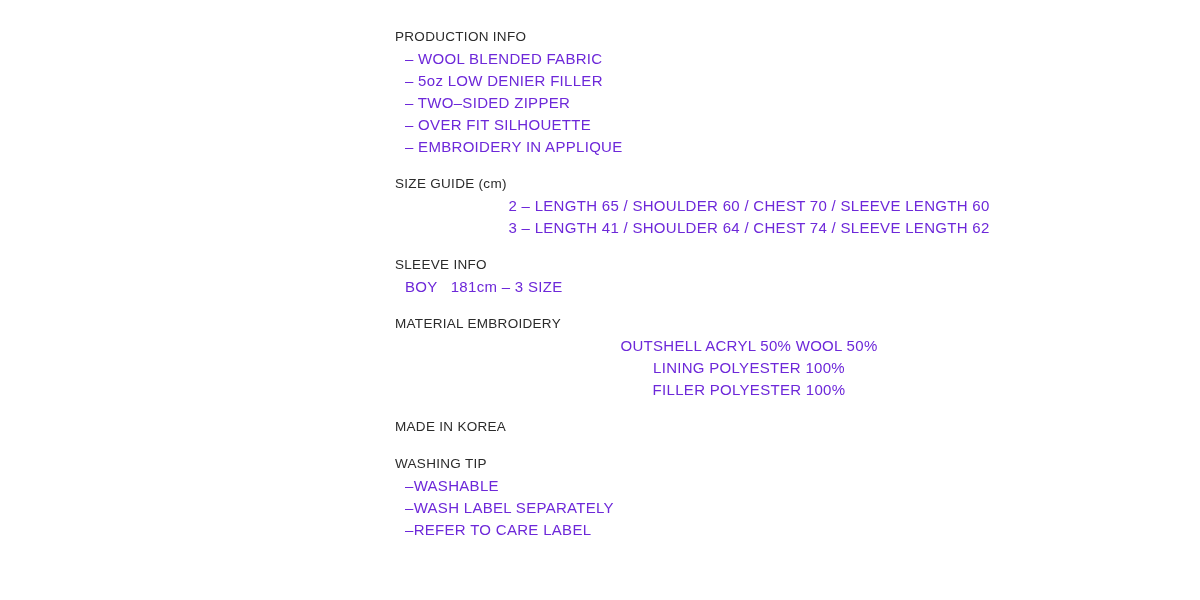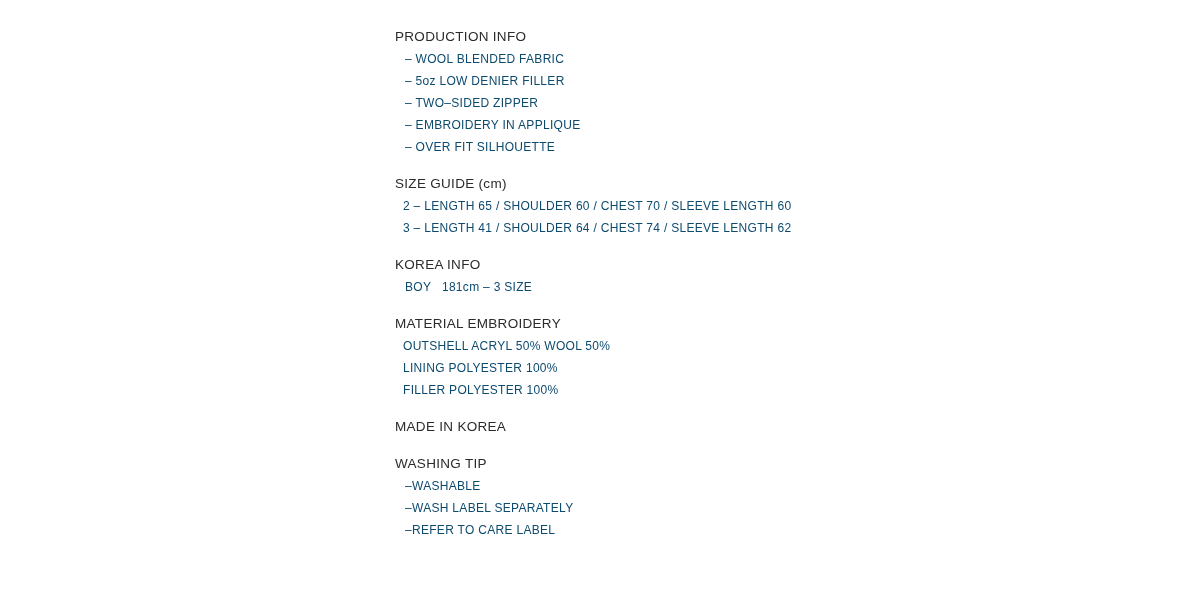--- a/index.html
+++ b/index.html
@@ -33,49 +33,49 @@
     margin-top: 15px;
   }
   .heading {
     font-size: 13.5px;
     line-height: 22px;
     letter-spacing: 0.3px;
     color: #2b2b2b;
     white-space: pre;
   }
   .item {
-    font-size: 12px;
+    font-size: 15px;
     line-height: 22px;
     letter-spacing: 0.3px;
-    color: #0c4a6e;
+    color: #6d28d9;
     white-space: pre;
   }
   .indent-1 { padding-left: 10px; }
-  .indent-2 { padding-left: 8px; }
+  .indent-2 { padding-left: 8px; text-align: center; }
 </style>
 </head>
 <body>
 
 <div class="page">
   <div class="content" id="content-root">
       <div class="section">
         <div class="heading">PRODUCTION INFO</div>
         <div class="item indent-1">– WOOL BLENDED FABRIC</div>
         <div class="item indent-1">– 5oz LOW DENIER FILLER</div>
         <div class="item indent-1">– TWO–SIDED ZIPPER</div>
+        <div class="item indent-1">– OVER FIT SILHOUETTE</div>
         <div class="item indent-1">– EMBROIDERY IN APPLIQUE</div>
-        <div class="item indent-1">– OVER FIT SILHOUETTE</div>
       </div>
       <div class="section">
         <div class="heading">SIZE GUIDE (cm)</div>
         <div class="item indent-2">2 – LENGTH 65 / SHOULDER 60 / CHEST 70 / SLEEVE LENGTH 60</div>
         <div class="item indent-2">3 – LENGTH 41 / SHOULDER 64 / CHEST 74 / SLEEVE LENGTH 62</div>
       </div>
       <div class="section">
-        <div class="heading">KOREA INFO</div>
+        <div class="heading">SLEEVE INFO</div>
         <div class="item indent-1">BOY   181cm – 3 SIZE</div>
       </div>
       <div class="section">
         <div class="heading">MATERIAL EMBROIDERY</div>
         <div class="item indent-2">OUTSHELL ACRYL 50% WOOL 50%</div>
         <div class="item indent-2">LINING POLYESTER 100%</div>
         <div class="item indent-2">FILLER POLYESTER 100%</div>
       </div>
       <div class="section">
         <div class="heading">MADE IN KOREA</div>

